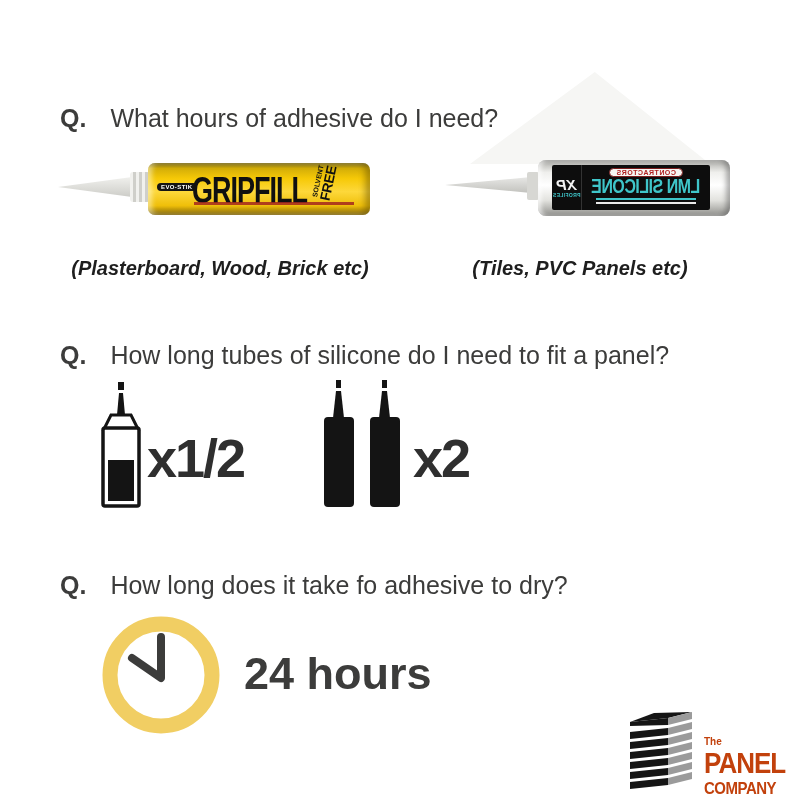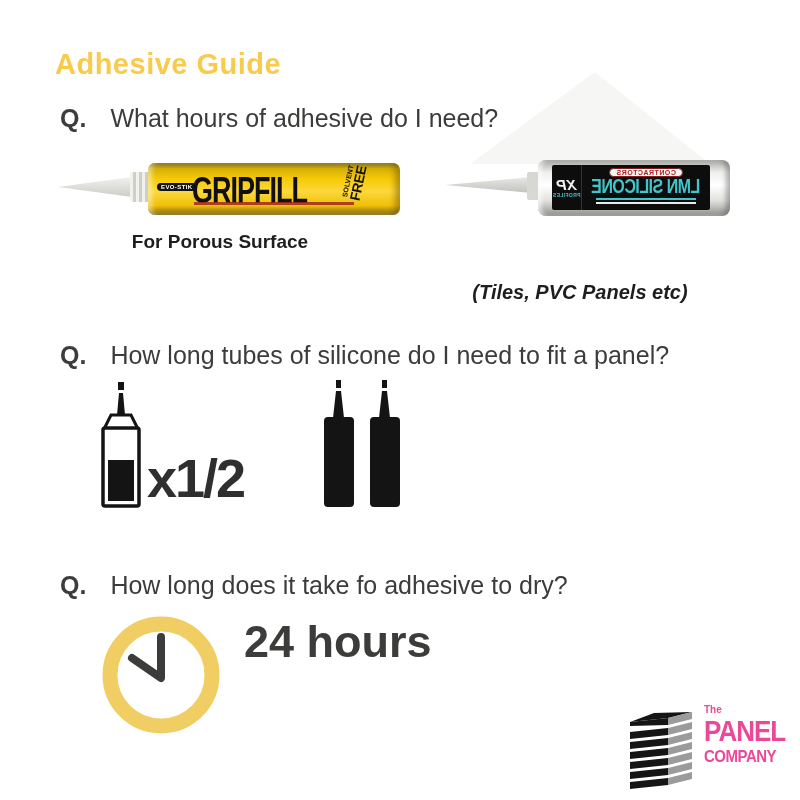--- a/index.html
+++ b/index.html
@@ -22,21 +22,21 @@
   .tri { left: 470px; top: 72px; width: 240px; height: 92px; background: #f6f6f4;
          clip-path: polygon(52% 0, 100% 100%, 0 100%); }
 
   
   .gf { left: 52px; top: 150px; width: 315px; height: 80px; }
   .gf-nozzle { left: 6px; top: 25px; width: 74px; height: 24px;
       background: linear-gradient(180deg,#f4f4f1,#c9c9c4);
       clip-path: polygon(0 50%, 100% 8%, 100% 92%); }
   .gf-collar { left: 78px; top: 22px; width: 20px; height: 30px; border-radius: 3px;
       background: repeating-linear-gradient(90deg,#f1f1ee 0 3px,#cfcfca 3px 6px); }
-  .gf-body { left: 96px; top: 13px; width: 252px; height: 52px; border-radius: 7px;
+  .gf-body { left: 96px; top: 13px; width: 222px; height: 52px; border-radius: 7px;
       background: linear-gradient(180deg,#7c6a10 0%,#d3ad08 10%,#f6c907 30%,#fdd83b 55%,#efbf09 82%,#86690a 100%);
       box-shadow: inset -5px 0 6px rgba(90,70,0,.45), inset 4px 0 5px rgba(255,255,240,.5);
       display: flex; align-items: center; }
   .gf-brand { position: absolute; left: 9px; top: 20px; background: #141414; color: #fff;
       font-size: 6px; font-weight: bold; border-radius: 6px; padding: 1px 4px; letter-spacing: .4px; }
   .gf-name { position: absolute; left: 44px; top: 8px; color: #101010; font-size: 27px; font-weight: 900;
       letter-spacing: -1px; transform: scaleY(1.35); transform-origin: top; }
   .gf-side { position: absolute; right: 28px; top: 9px; transform: rotate(-78deg); color: #101010;
       text-align: center; line-height: 1; }
   .gf-side .s1 { font-size: 7px; font-weight: 900; display: block; }
@@ -67,47 +67,46 @@
       align-items: center; justify-content: center; }
   .sil-xp .xp { color: #f2f2f2; font-size: 15px; font-weight: 900; font-style: italic; line-height: 1; }
   .sil-xp .pr { color: #3FC6CA; font-size: 5px; font-weight: bold; letter-spacing: .4px; }
 
   
   .cap  { font-size: 19px; font-weight: bold; color: #1e1e1e; text-align: center; }
   .scap { font-size: 20px; font-weight: bold; font-style: italic; color: #1e1e1e; text-align: center; }
   #cap1  { left: 60px;  top: 231px; width: 320px; }
   #scap1 { left: 40px;  top: 257px; width: 360px; }
   #cap2  { left: 430px; top: 231px; width: 300px; }
-  #scap2 { left: 430px; top: 257px; width: 300px; margin-top: 24px; }
+  #scap2 { left: 430px; top: 257px; width: 300px; }
 
   
   .mult { font-size: 54px; font-weight: 900; color: #2f2f2f; letter-spacing: -2px; }
-  #mult1 { left: 147px; top: 447px; }
+  #mult1 { left: 147px; top: 427px; }
   #mult2 { left: 413px; top: 427px; }
   .icap { font-size: 17px; font-weight: bold; color: #0f0f0f; text-align: center; }
   #icap1 { left: 88px;  top: 506px; width: 170px; }
   #icap2 { left: 308px; top: 506px; width: 250px; }
 
   
-  #answer { left: 244px; top: 616px; font-size: 45px; font-weight: bold; color: #3C3C3B; }
-
-  
-  .logo-text { left: 704px; top: 704px; color: #ec4899; }
+  #answer { left: 244px; top: 648px; font-size: 45px; font-weight: bold; color: #3C3C3B; }
+
+  
+  .logo-text { left: 704px; top: 736px; color: #c2410c; }
   .logo-the { font-size: 10px; font-weight: bold; display: block; }
   .logo-l1 { font-size: 26px; font-weight: 900; letter-spacing: -1px; display: block;
              transform: scaleY(1.15); transform-origin: left top; line-height: 1.0; margin-top: 1px; }
   .logo-l2 { font-size: 15px; font-weight: 900; letter-spacing: -0.5px; display: block; margin-top: 4px;
              transform: scaleY(1.15); transform-origin: left top; }
 </style>
 </head>
 <body>
 
 <div id="canvas">
 
-  <div class="abs title">Adhesive Guide</div>
 
   <div class="abs qrow" id="q1">
     <span class="qp">Q.</span>
     <span>What hours of adhesive do I need?</span>
   </div>
 
   <div class="abs tri"></div>
 
   <div class="abs gf">
     <div class="abs gf-nozzle"></div>
@@ -137,21 +136,21 @@
           </span>
         </div>
         <div class="sil-xp">
           <span class="xp">XP</span>
           <span class="pr">PROFILES</span>
         </div>
       </div>
     </div>
   </div>
 
-  <div class="abs cap" id="cap1">For Porous Surface</div>
+  <div class="abs scap" id="scap1">(Plasterboard, Wood, Brick etc)</div>
   <div class="abs scap" id="scap2">(Tiles, PVC Panels etc)</div>
 
   <div class="abs qrow" id="q2">
     <span class="qp">Q.</span>
     <span>How long tubes of silicone do I need to fit a panel?</span>
   </div>
 
   <svg class="abs" style="left:96px; top:380px;" width="52" height="132" viewBox="0 0 52 132">
     <rect x="22" y="2" width="6" height="8" fill="#141414"></rect>
     <polygon points="23,13 27,13 29,35 21,35" fill="#141414"></polygon>
@@ -162,20 +161,21 @@
   <div class="abs mult" id="mult1">x1/2</div>
 
   <svg class="abs" style="left:316px; top:380px;" width="96" height="132" viewBox="0 0 96 132">
     <rect x="20" y="0" width="5" height="8" fill="#141414"></rect>
     <polygon points="20,11 25,11 28,38 17,38" fill="#141414"></polygon>
     <rect x="8" y="37" width="30" height="90" rx="4" fill="#141414"></rect>
     <rect x="66" y="0" width="5" height="8" fill="#141414"></rect>
     <polygon points="66,11 71,11 74,38 63,38" fill="#141414"></polygon>
     <rect x="54" y="37" width="30" height="90" rx="4" fill="#141414"></rect>
   </svg>
+  <div class="abs mult" id="mult2">x2</div>
 
   <div class="abs qrow" id="q3">
     <span class="qp">Q.</span>
     <span>How long does it take fo adhesive to dry?</span>
   </div>
 
   <svg class="abs" style="left:100px; top:614px;" width="122" height="122" viewBox="0 0 122 122">
     <circle cx="61" cy="61" r="51" fill="#ffffff" stroke="#F1CE63" stroke-width="15"></circle>
     <polyline points="32,44 61,64 61,23" fill="none" stroke="#3C3C3B" stroke-width="8" stroke-linecap="round" stroke-linejoin="round"></polyline>
   </svg>

